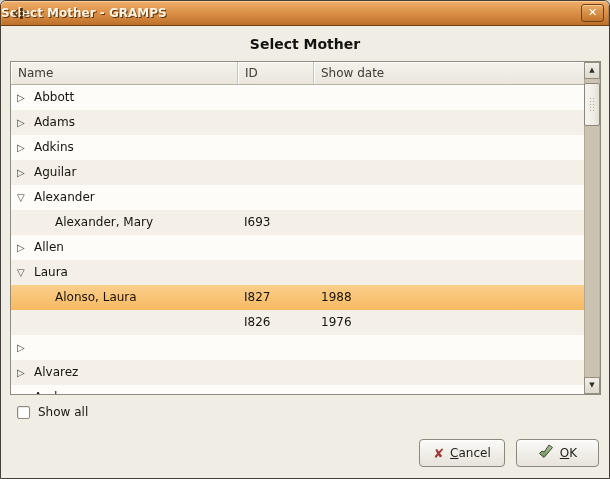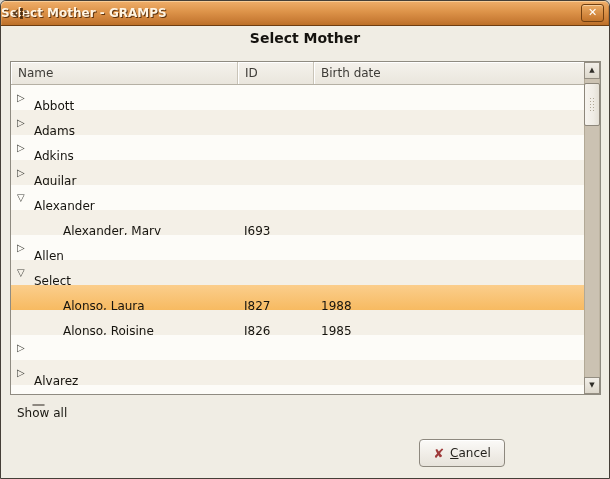--- a/index.html
+++ b/index.html
@@ -29,21 +29,21 @@
     border:1px solid #713F10;border-radius:3px;
     background:linear-gradient(#EBAC66,#CE8138 75%,#C1752C);
     box-shadow:inset 0 1px 0 rgba(255,232,196,.6);
     color:#FFFFFF;font-size:11px;font-weight:bold;line-height:16px;text-align:center;
     cursor:default;
   }
   
   .heading{
     position:absolute;left:0;top:26px;right:0;height:32px;
     text-align:center;font-size:14px;font-weight:bold;color:#14120E;
-    padding-top:3px;
+    padding-top:9px;
   }
   
   .frame{
     position:absolute;left:9px;top:60px;width:591px;height:334px;
     border:1px solid #8F8B81;background:#FDFCF8;
   }
   .header{
     position:absolute;left:0;top:0;width:573px;height:23px;
     background:linear-gradient(#F5F2EC,#EAE6DD);
     border-bottom:1px solid #B5B0A4;
@@ -61,23 +61,23 @@
   .tbody{
     position:absolute;left:0;top:23px;width:573px;height:309px;overflow:hidden;
   }
   .row{position:relative;height:25px;background:#FDFCF8;font-size:12px;color:#16140F;}
   .row.alt{background:#F4F0E7;}
   .row.selected{background:linear-gradient(#FBCE8C,#F7BA61);}
   .expander{
     position:absolute;left:6px;top:0;width:16px;height:25px;
     line-height:25px;font-size:10px;color:#45453F;text-align:left;
   }
-  .cell{position:absolute;top:0;line-height:25px;white-space:nowrap;margin-top:9px;}
+  .cell{position:absolute;top:0;line-height:25px;white-space:nowrap;}
   .cell.name{left:23px;}
-  .cell.name.child{left:52px;}
+  .cell.name.child{left:44px;}
   .cell.id{left:233px;}
   .cell.birth{left:310px;}
   
   .scrollbar{
     position:absolute;right:0;top:0;width:16px;height:332px;
     background:#CBC2B2;
     box-shadow:inset 1px 1px 0 #B2A996, inset -1px 0 0 #BEB5A3;
   }
   .sb-btn{
     position:absolute;left:0;width:16px;height:17px;
@@ -93,21 +93,21 @@
     border:1px solid #8D877B;border-radius:2px;
   }
   .sb-thumb .grip{
     position:absolute;left:4px;right:3px;top:13px;bottom:13px;
     background-image:radial-gradient(circle,#AFA796 34%,transparent 35%);
     background-size:3px 3px;
   }
   
   .showall{
     position:absolute;left:16px;top:403px;height:16px;
-    display:flex;align-items:center;font-size:12px;color:#1A1812;flex-direction:column;
+    display:flex;align-items:center;font-size:12px;color:#1A1812;
   }
   .checkbox{
     width:13px;height:13px;margin-right:8px;
     border:1px solid #8D8880;border-radius:2px;background:#FFFFFF;
     box-shadow:inset 1px 1px 1px rgba(0,0,0,.10);
   }
   
   .btn{
     position:absolute;top:438px;height:28px;
     border:1px solid #8D887E;border-radius:4px;
@@ -144,21 +144,21 @@
       <span>✕</span>
     </span>
   </div>
 
   <div class="heading">Select Mother</div>
 
   <div class="frame">
     <div class="header">
       <div class="hcell c-id">ID</div>
       <div class="hcell c-name">Name</div>
-      <div class="hcell c-birth">Birth date</div>
+      <div class="hcell c-birth">Show date</div>
     </div>
 
     <div class="tbody">
         <div class="row">
           <span class="expander">▷</span>
           <span class="cell name">Abbott</span>
         </div>
         <div class="row alt">
           <span class="expander">▷</span>
           <span class="cell name">Adams</span>
@@ -178,31 +178,30 @@
         <div class="row alt">
           <span class="cell name child">Alexander, Mary</span>
           <span class="cell id">I693</span>
         </div>
         <div class="row">
           <span class="expander">▷</span>
           <span class="cell name">Allen</span>
         </div>
         <div class="row alt">
           <span class="expander">▽</span>
-          <span class="cell name">Select</span>
+          <span class="cell name">Laura</span>
         </div>
         <div class="row selected">
           <span class="cell name child">Alonso, Laura</span>
           <span class="cell id">I827</span>
           <span class="cell birth">1988</span>
         </div>
         <div class="row alt">
-          <span class="cell name child">Alonso, Roisine</span>
           <span class="cell id">I826</span>
-          <span class="cell birth">1985</span>
+          <span class="cell birth">1976</span>
         </div>
         <div class="row">
           <span class="expander">▷</span>
         </div>
         <div class="row alt">
           <span class="expander">▷</span>
           <span class="cell name">Alvarez</span>
         </div>
         <div class="row">
           <span class="expander">▷</span>
@@ -225,14 +224,28 @@
 
   <div class="showall">
     <span class="checkbox"></span>
     <span>Show all</span>
   </div>
 
   <div class="btn btn-cancel">
     <span class="cancel-icon">✘</span>
     <span><span class="mnemonic">C</span><span>ancel</span></span>
   </div>
+  <div class="btn btn-ok">
+    <span>
+      <svg width="16" height="15" viewBox="0 0 16 15">
+        <defs>
+          <linearGradient id="okg" x1="0" y1="0" x2="0" y2="1">
+            <stop offset="0" stop-color="#AEC39B"></stop>
+            <stop offset="1" stop-color="#6F8F5C"></stop>
+          </linearGradient>
+        </defs>
+        <path d="M1.5 9.5 L6 13.5 L14.5 3.5 L11 1 L6.2 8 L4 7 Z" fill="url(#okg)" stroke="#3E4A34" stroke-width="1"></path>
+      </svg>
+    </span>
+    <span><span class="mnemonic">O</span><span>K</span></span>
+  </div>
 
 </div>
 
 </body></html>

